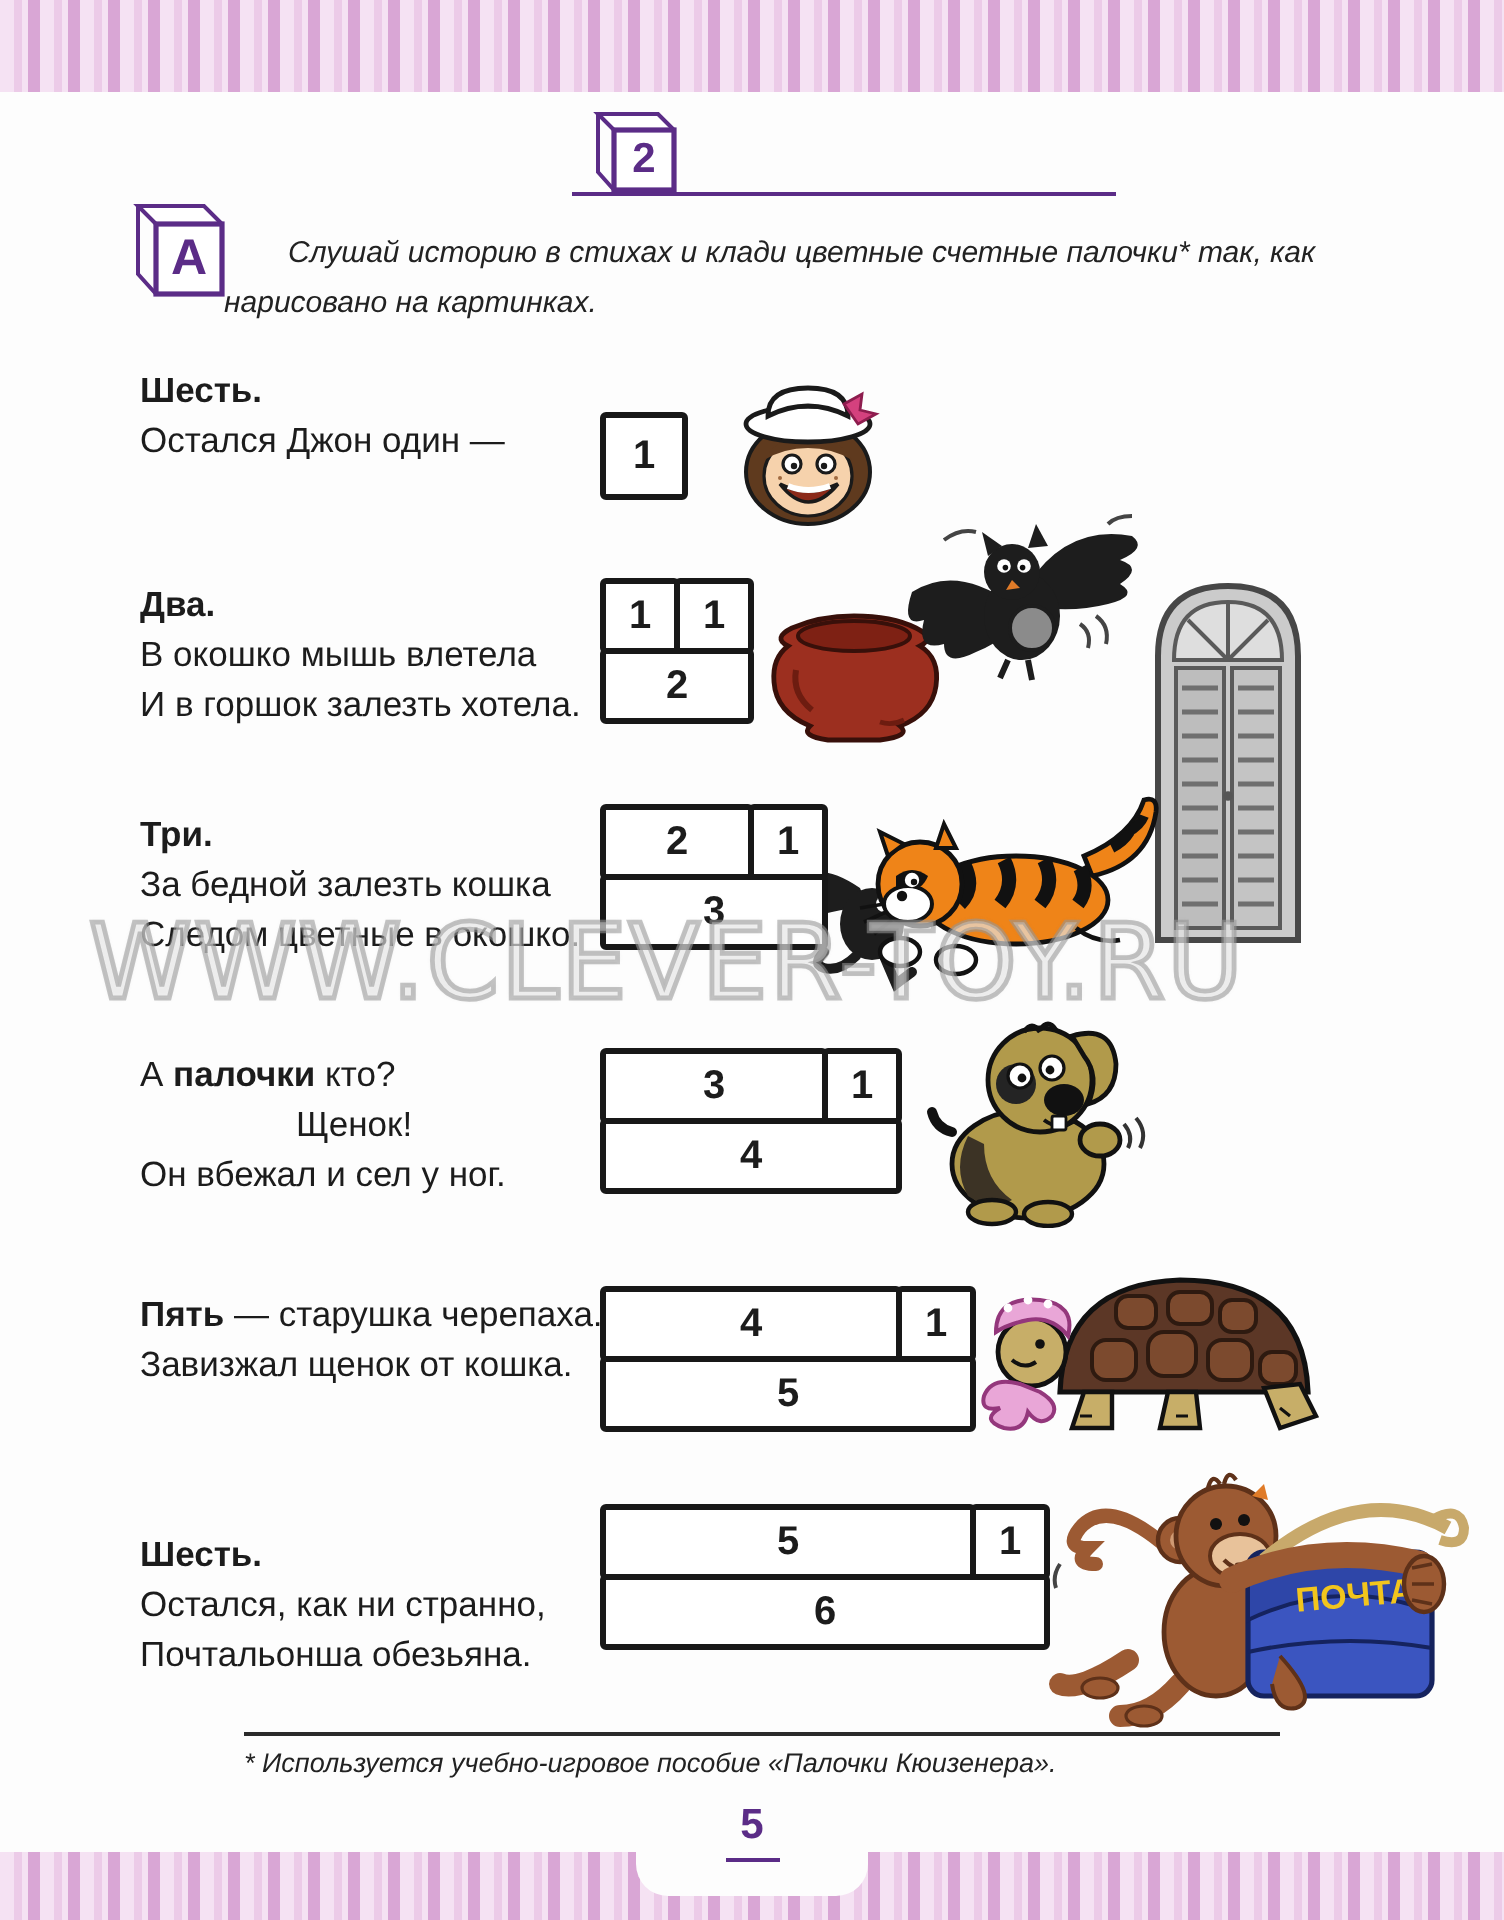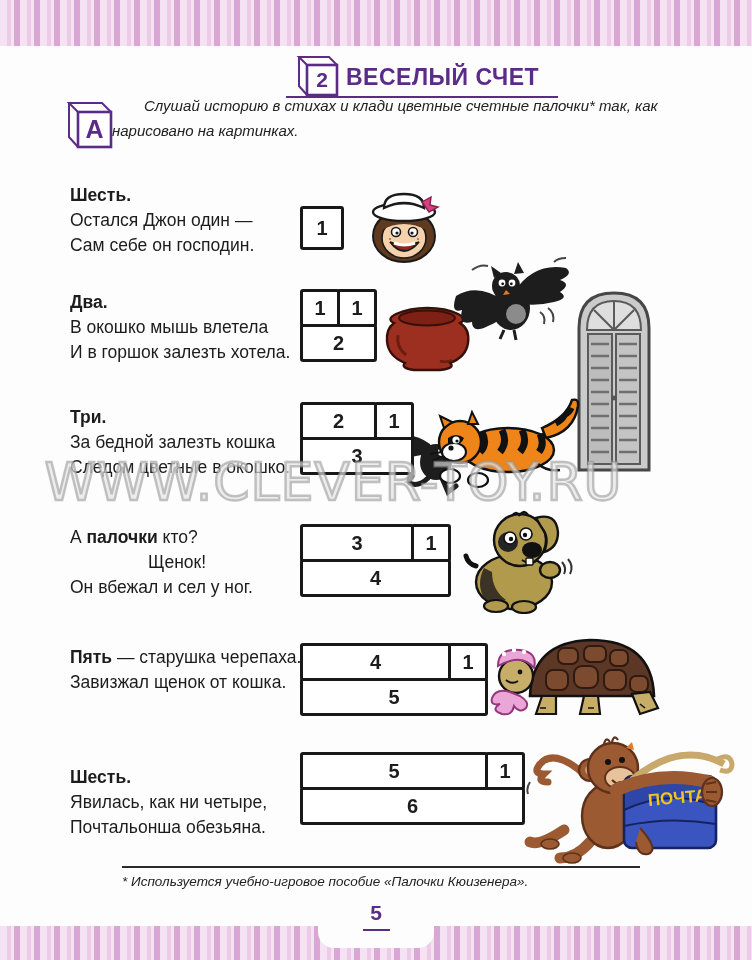--- a/index.html
+++ b/index.html
@@ -11,21 +11,21 @@
   .band-bottom{top:926px;height:34px;}
 
   
   .title-line{position:absolute;left:286px;top:96px;width:272px;height:2px;background:#5b2c87;}
   .cube{position:absolute;}
   .cube svg{display:block;}
   .cube .num{position:absolute;display:flex;align-items:center;justify-content:center;
         font-weight:bold;color:#5b2c87;}
   .page-title{position:absolute;left:346px;top:64px;font-size:23px;font-weight:bold;
         color:#5b2c87;letter-spacing:.5px;}
-  .instruction{position:absolute;left:112px;top:93px;width:600px;font-size:15px;
+  .instruction{position:absolute;left:112px;top:114px;width:600px;font-size:15px;
         font-style:italic;line-height:25px;text-indent:32px;color:#222;}
 
   
   .poem{position:absolute;left:70px;font-size:17.5px;line-height:25px;}
   .poem .h{font-weight:bold;}
   .poem .indent{padding-left:78px;}
 
   
   .rods{position:absolute;left:300px;z-index:15;}
   .rod-row{display:flex;}
@@ -61,36 +61,34 @@
 
   <div class="title-line"></div>
   <div class="cube" style="left:294px;top:54px;width:46px;height:44px;">
     <svg width="46" height="44" viewBox="0 0 46 44">
       <path d="M13 11 L5 3 L35 3 L43 11" fill="#fff" stroke="#5b2c87" stroke-width="2"></path>
       <path d="M5 3 L5 32 L13 41" fill="none" stroke="#5b2c87" stroke-width="2"></path>
       <rect x="13" y="11" width="30" height="30" fill="#fff" stroke="#5b2c87" stroke-width="2.6"></rect>
     </svg>
     <span class="num" style="left:13px;top:11px;width:30px;height:30px;font-size:21px;">2</span>
   </div>
-  <div class="page-title">ВЕСЕЛЫЙ СЧЕТ</div>
 
   <div class="cube" style="left:64px;top:100px;width:50px;height:50px;">
     <svg width="50" height="50" viewBox="0 0 50 50">
       <path d="M14 12 L5 3 L38 3 L47 12" fill="#fff" stroke="#5b2c87" stroke-width="2"></path>
       <path d="M5 3 L5 37 L14 47" fill="none" stroke="#5b2c87" stroke-width="2"></path>
       <rect x="14" y="12" width="33" height="35" fill="#fff" stroke="#5b2c87" stroke-width="2.6"></rect>
     </svg>
     <span class="num" style="left:14px;top:12px;width:33px;height:35px;font-size:25px;">А</span>
   </div>
   <div class="instruction">Слушай историю в стихах и клади цветные счетные палочки* так, как нарисовано на картинках.</div>
 
   <div class="poem" style="top:183px;">
     <div class="h">Шесть.</div>
     <div>Остался Джон один —</div>
-    <div>Сам себе он господин.</div>
   </div>
   <div class="rods" style="top:206px;">
     <div class="rod-row">
         <div class="rod" style="width:44px;height:44px;">1</div>
       </div>
   </div>
   <svg class="illus" style="left:356px;top:190px;" width="96" height="74" viewBox="0 0 96 74">
     <ellipse cx="48" cy="46" rx="31" ry="26" fill="#5f3a1e" stroke="#1a1a1a" stroke-width="2"></ellipse>
     <ellipse cx="48" cy="48" rx="22" ry="20" fill="#f6d2ac" stroke="#1a1a1a" stroke-width="1.6"></ellipse>
     <path d="M26 40 Q32 28 48 28 Q64 28 70 40 Q60 34 48 34 Q36 34 26 40 Z" fill="#5f3a1e"></path>
@@ -264,21 +262,21 @@
     <g fill="#c7ae68" stroke="#111" stroke-width="2.2">
       <path d="M58 72 l-6 18 l20 0 l0 -18 Z"></path>
         <path d="M100 72 l-4 18 l20 0 l-2 -18 Z"></path>
       <path d="M148 70 l8 20 l18 -6 l-8 -16 Z"></path>
     </g>
     <path d="M56 84 l6 0 M104 84 l6 0 M156 80 l5 4" stroke="#111" stroke-width="1.6"></path>
   </svg>
 
   <div class="poem" style="top:765px;">
     <div class="h">Шесть.</div>
-    <div>Явилась, как ни четыре,</div>
+    <div>Остался, как ни странно,</div>
     <div>Почтальонша обезьяна.</div>
   </div>
   <div class="rods" style="top:752px;">
     <div class="rod-row">
       <div class="rod" style="width:188px;">5</div>
       <div class="rod" style="width:40px;">1</div>
     </div>
     <div class="rod-row">
       <div class="rod" style="width:225px;">6</div>
     </div>

